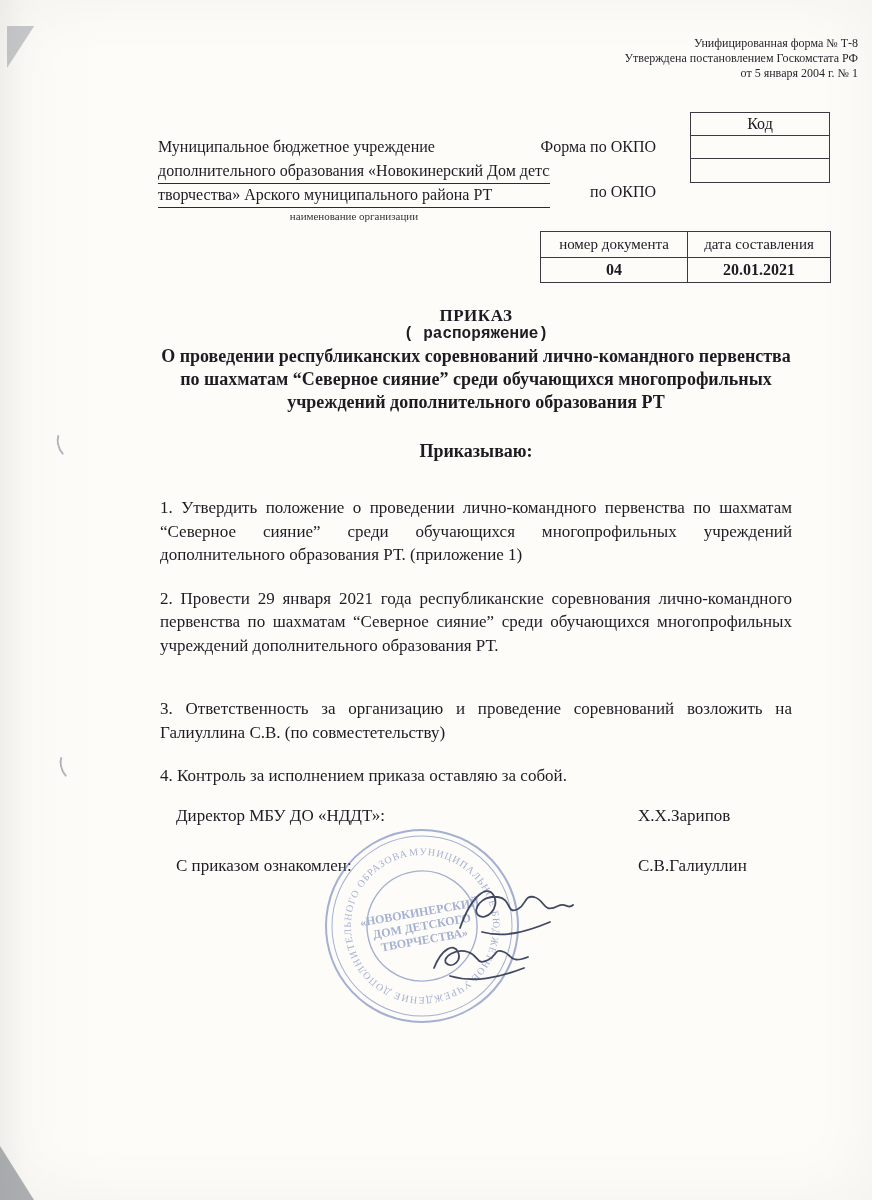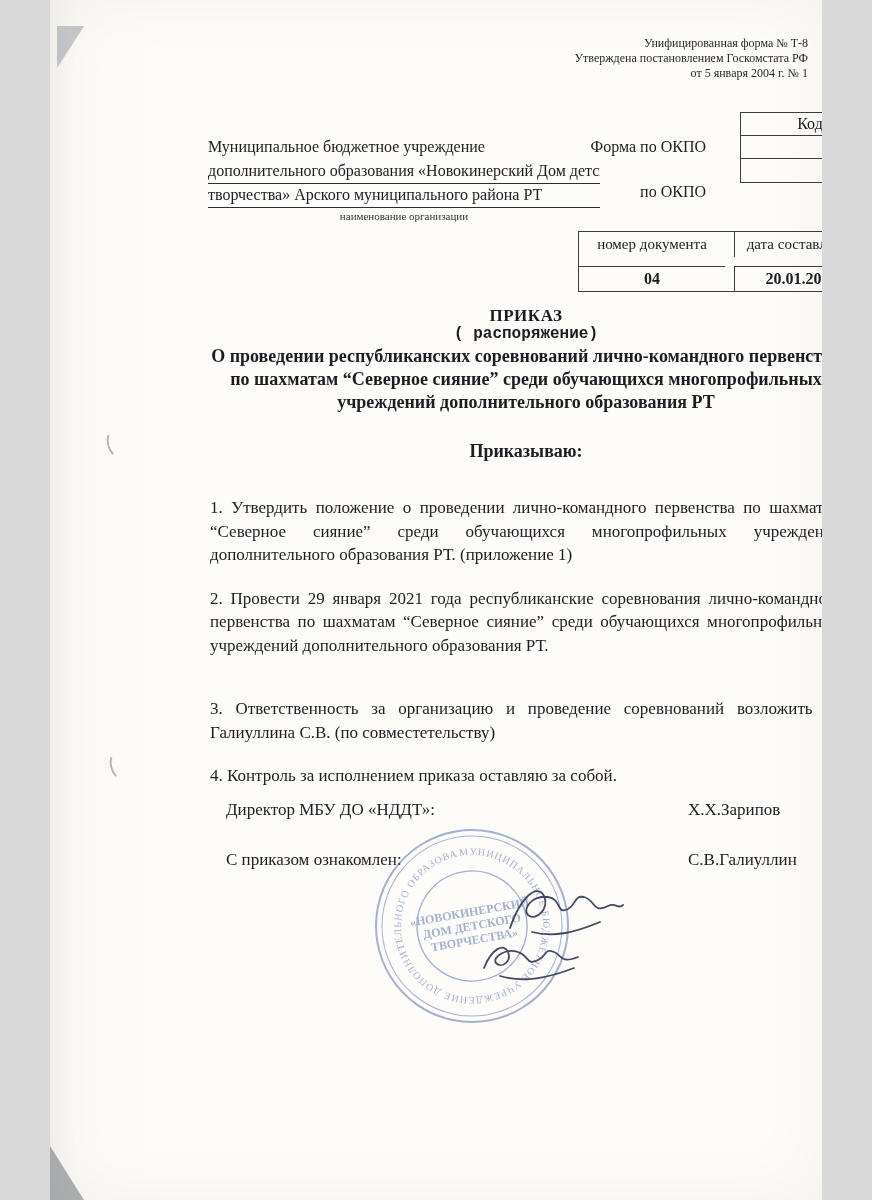--- a/index.html
+++ b/index.html
@@ -1,19 +1,19 @@
 <!DOCTYPE html>
 <html><head>
 <meta charset="utf-8">
 <style>
   * { margin:0; padding:0; box-sizing:border-box; }
   html,body { background:#d9d9d9; }
   .page {
     position:relative;
-    width:772px; height:1200px;
+    width:872px; height:1200px;
     margin:0 auto;
     background:#fcfbf8;
     background-image:linear-gradient(90deg,#f4f3f0 0px,#fbfaf7 26px,#fdfcf9 120px);
     box-shadow:inset 0 0 70px rgba(0,0,0,0.045);
     overflow:hidden;
     font-family:"Liberation Serif","DejaVu Serif",serif;
     color:#1c1c22;
   }
   
   .corner-tl { position:absolute; left:7px; top:26px; width:34px; height:42px;
@@ -42,40 +42,40 @@
   .okud-labels { position:absolute; left:460px; top:138px; width:196px; text-align:right; font-size:16px; }
   .okud-labels .l2 { margin-top:27px; }
 
   
   .code-box { position:absolute; left:690px; top:112px; width:140px;
     border:1px solid #3a3a40; font-size:16px; }
   .code-box .crow { height:23px; line-height:22px; text-align:center; border-bottom:1px solid #3a3a40; }
   .code-box .crow:last-child { border-bottom:none; }
 
   
-  .doc-table { position:absolute; left:528px; top:231px; width:291px;
-    border:1px solid #3a3a40; display:grid; grid-template-columns:146px 1fr;gap:9px; }
+  .doc-table { position:absolute; left:540px; top:231px; width:291px;
+    border:1px solid #3a3a40; display:grid; grid-template-columns:146px 1fr; }
   .doc-table .cell { height:25px; line-height:24px; text-align:center; font-size:15px; }
   .doc-table .cell.c2 { border-left:1px solid #3a3a40; }
   .doc-table .cell.val { border-top:1px solid #3a3a40; font-weight:bold; font-size:16px; }
 
   
   .order-body { position:absolute; left:160px; top:306px; width:632px; font-size:17px; }
   .title-main { text-align:center; font-weight:bold; font-size:17px; line-height:19px; letter-spacing:.5px; }
   .title-sub  { text-align:center; font-weight:bold; font-size:16px; line-height:18px;font-family:Liberation Mono, monospace; }
   .title-subject { text-align:center; font-weight:bold; font-size:18px; line-height:23px; margin-top:2px; }
   .preamble { text-align:center; font-size:17px; line-height:23.5px; margin-top:10px; }
   .order-word { text-align:center; font-weight:bold; font-size:18px; line-height:22px; margin-top:26px; }
   .item { text-align:justify; line-height:23.5px; margin-top:20px; }
   .item.first { margin-top:34px; }
   .item.gap-large { margin-top:40px; }
 
   
   .sig-row { position:relative; height:26px; padding-left:16px; font-size:17px; }
-  .sig-row.row1 { margin-top:12px; }
+  .sig-row.row1 { margin-top:18px; }
   .sig-row.row2 { margin-top:24px; }
   .sig-name { position:absolute; left:478px; top:0; }
 
   
   .stamp { position:absolute; left:322px; top:826px; width:200px; height:200px;
     transform:rotate(-10deg); opacity:.5; pointer-events:none; }
   .stamp text { fill:#4e66ab; }
   .stamp circle { stroke:#4e66ab; fill:none; }
 
   

